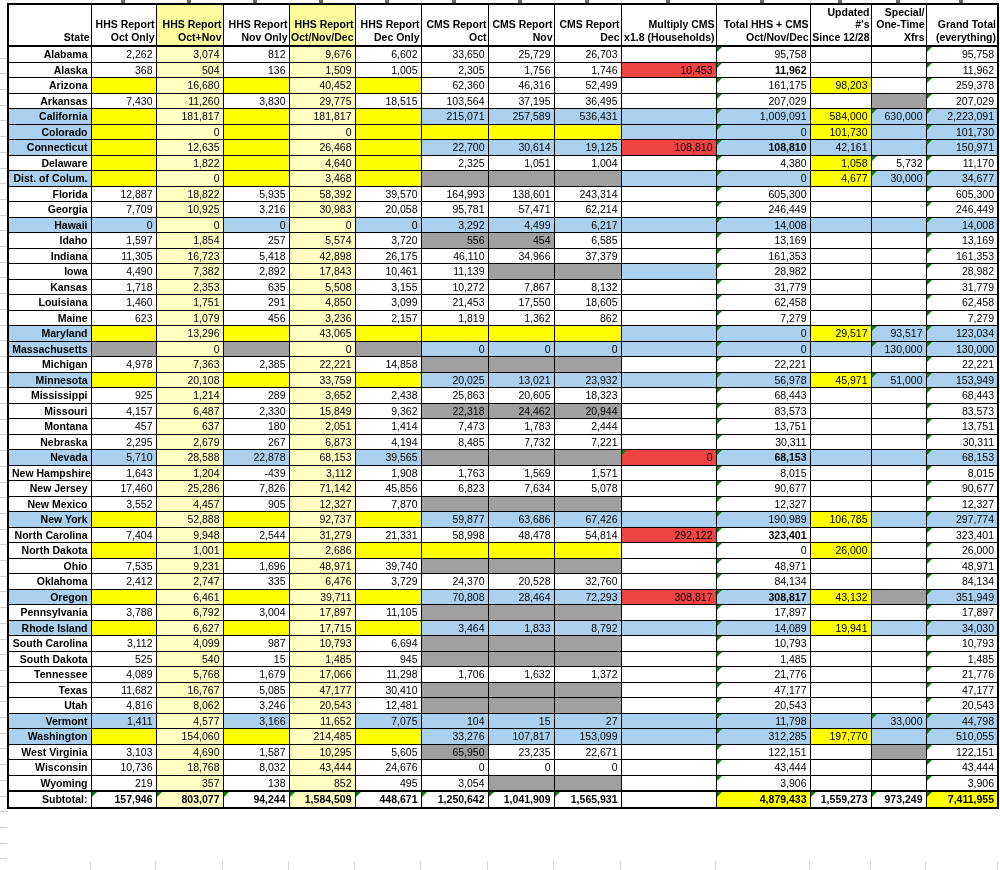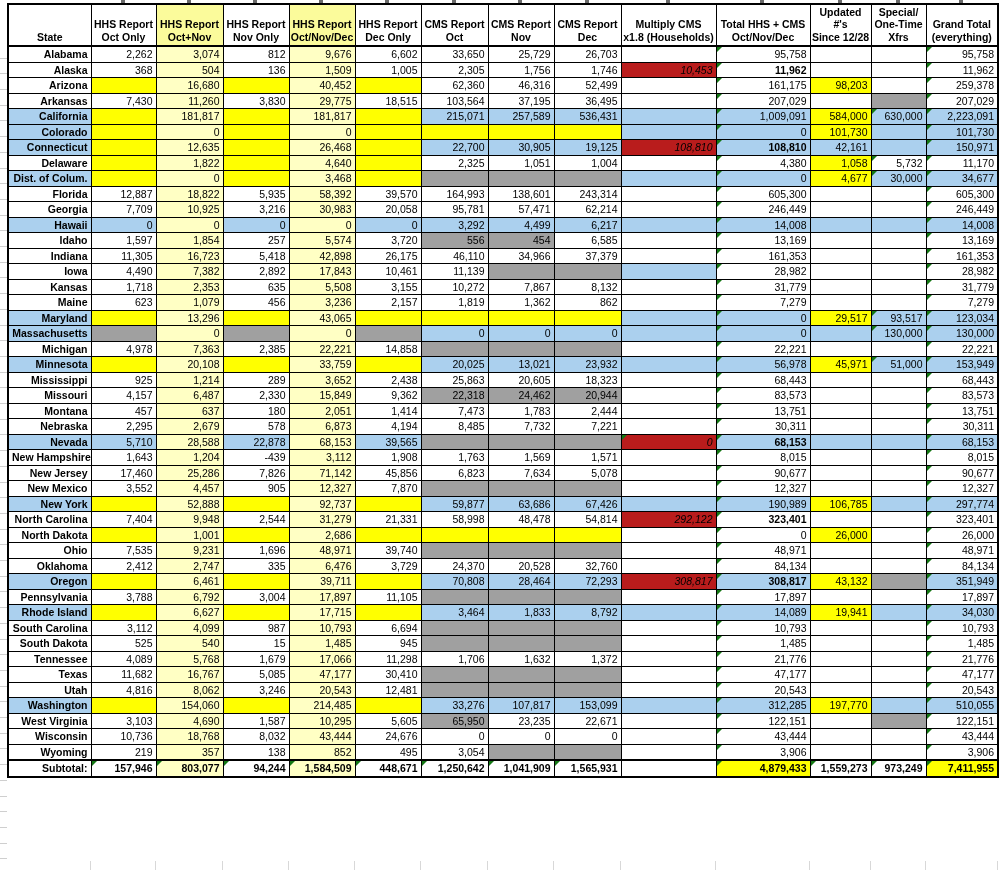--- a/index.html
+++ b/index.html
@@ -9,31 +9,31 @@
   #gutter{position:absolute;left:0;top:43px;width:7px;height:818px;
     background:repeating-linear-gradient(to bottom,#ffffff 0 14.7px,#cfcfcf 14.7px 15.7px);}
   
   .topmark{position:absolute;top:0;width:4px;height:3px;background:#6b6b6b;}
   
   .botline{position:absolute;top:861px;height:9px;width:1px;background:#d8d8d8;}
   table{border-collapse:collapse;table-layout:fixed;position:absolute;left:7px;top:3px;width:990px;
     border:2px solid #000;}
   th,td{border:1px solid #000;overflow:hidden;white-space:nowrap;position:relative;
     font-size:10.5px;color:#000;box-sizing:border-box;}
-  th{height:39px;vertical-align:bottom;text-align:center;font-weight:bold;
+  th{height:39px;vertical-align:bottom;text-align:right;font-weight:bold;
     white-space:pre-line;line-height:1.18;padding:1px 1px 2px 1px;border-bottom:2px solid #000;background:#fff;}
   td{height:14.7px;line-height:14.5px;padding:0 3px;text-align:right;background:#fff;}
   td.rowlabel{font-weight:bold;padding-right:3px;}
   tr.subtotal td{font-weight:bold;border-top:2px solid #000;border-bottom:2px solid #000;}
   .bold{font-weight:bold;}
   .tri::before{content:"";position:absolute;top:0;left:0;width:0;height:0;
     border-top:5px solid #147814;border-right:5px solid transparent;}
   
   .bg-w{background:#ffffff;} .bg-y{background:#ffff00;} .bg-p{background:#ffffc4;}
-  .bg-b{background:#abd0ee;} .bg-o{background:#b91c1c;font-style:italic;} .bg-g{background:#a0a0a0;}
+  .bg-b{background:#abd0ee;} .bg-o{background:#ef4444;} .bg-g{background:#a0a0a0;}
   th.bg-h{background:#fbfb9b;}
 </style>
 </head>
 <body>
 
 <div id="screen">
   <div id="gutter"></div>
   <div id="topmarks">
       <div class="topmark" style="left: 120.5px;"></div>
       <div class="topmark" style="left: 186.5px;"></div>
@@ -196,21 +196,21 @@
           <td class="bg-b tri">101,730</td>
         </tr>
         <tr>
           <td class="rowlabel bg-b">Connecticut</td>
           <td class="bg-y"></td>
           <td class="bg-p">12,635</td>
           <td class="bg-y"></td>
           <td class="bg-p">26,468</td>
           <td class="bg-y"></td>
           <td class="bg-b">22,700</td>
-          <td class="bg-b">30,905</td>
+          <td class="bg-b">30,614</td>
           <td class="bg-b">19,125</td>
           <td class="bg-o">108,810</td>
           <td class="bg-b bold tri">108,810</td>
           <td class="bg-b">42,161</td>
           <td class="bg-b"></td>
           <td class="bg-b tri">150,971</td>
         </tr>
         <tr>
           <td class="rowlabel bg-w">Delaware</td>
           <td class="bg-y"></td>
@@ -349,20 +349,36 @@
           <td class="bg-w">10,272</td>
           <td class="bg-w">7,867</td>
           <td class="bg-w">8,132</td>
           <td class="bg-w"></td>
           <td class="bg-w tri">31,779</td>
           <td class="bg-w"></td>
           <td class="bg-w"></td>
           <td class="bg-w tri">31,779</td>
         </tr>
         <tr>
+          <td class="rowlabel bg-w">Louisiana</td>
+          <td class="bg-w">1,460</td>
+          <td class="bg-p">1,751</td>
+          <td class="bg-w">291</td>
+          <td class="bg-p">4,850</td>
+          <td class="bg-w">3,099</td>
+          <td class="bg-w">21,453</td>
+          <td class="bg-w">17,550</td>
+          <td class="bg-w">18,605</td>
+          <td class="bg-w"></td>
+          <td class="bg-w tri">62,458</td>
+          <td class="bg-w"></td>
+          <td class="bg-w"></td>
+          <td class="bg-w tri">62,458</td>
+        </tr>
+        <tr>
           <td class="rowlabel bg-w">Maine</td>
           <td class="bg-w">623</td>
           <td class="bg-p">1,079</td>
           <td class="bg-w">456</td>
           <td class="bg-p">3,236</td>
           <td class="bg-w">2,157</td>
           <td class="bg-w">1,819</td>
           <td class="bg-w">1,362</td>
           <td class="bg-w">862</td>
           <td class="bg-w"></td>
@@ -480,21 +496,21 @@
           <td class="bg-w"></td>
           <td class="bg-w tri">13,751</td>
           <td class="bg-w"></td>
           <td class="bg-w"></td>
           <td class="bg-w tri">13,751</td>
         </tr>
         <tr>
           <td class="rowlabel bg-w">Nebraska</td>
           <td class="bg-w">2,295</td>
           <td class="bg-p">2,679</td>
-          <td class="bg-w">578</td>
+          <td class="bg-w">267</td>
           <td class="bg-p">6,873</td>
           <td class="bg-w">4,194</td>
           <td class="bg-w">8,485</td>
           <td class="bg-w">7,732</td>
           <td class="bg-w">7,221</td>
           <td class="bg-w"></td>
           <td class="bg-w tri">30,311</td>
           <td class="bg-w"></td>
           <td class="bg-w"></td>
           <td class="bg-w tri">30,311</td>
@@ -763,20 +779,36 @@
           <td class="bg-p">20,543</td>
           <td class="bg-w">12,481</td>
           <td class="bg-g"></td>
           <td class="bg-g"></td>
           <td class="bg-g"></td>
           <td class="bg-w"></td>
           <td class="bg-w tri">20,543</td>
           <td class="bg-w"></td>
           <td class="bg-w"></td>
           <td class="bg-w tri">20,543</td>
+        </tr>
+        <tr>
+          <td class="rowlabel bg-b">Vermont</td>
+          <td class="bg-b">1,411</td>
+          <td class="bg-p">4,577</td>
+          <td class="bg-b">3,166</td>
+          <td class="bg-p">11,652</td>
+          <td class="bg-b">7,075</td>
+          <td class="bg-b">104</td>
+          <td class="bg-b">15</td>
+          <td class="bg-b">27</td>
+          <td class="bg-b"></td>
+          <td class="bg-b tri">11,798</td>
+          <td class="bg-b"></td>
+          <td class="bg-b tri">33,000</td>
+          <td class="bg-b tri">44,798</td>
         </tr>
         <tr>
           <td class="rowlabel bg-b">Washington</td>
           <td class="bg-y"></td>
           <td class="bg-p">154,060</td>
           <td class="bg-y"></td>
           <td class="bg-p">214,485</td>
           <td class="bg-y"></td>
           <td class="bg-b">33,276</td>
           <td class="bg-b">107,817</td>

